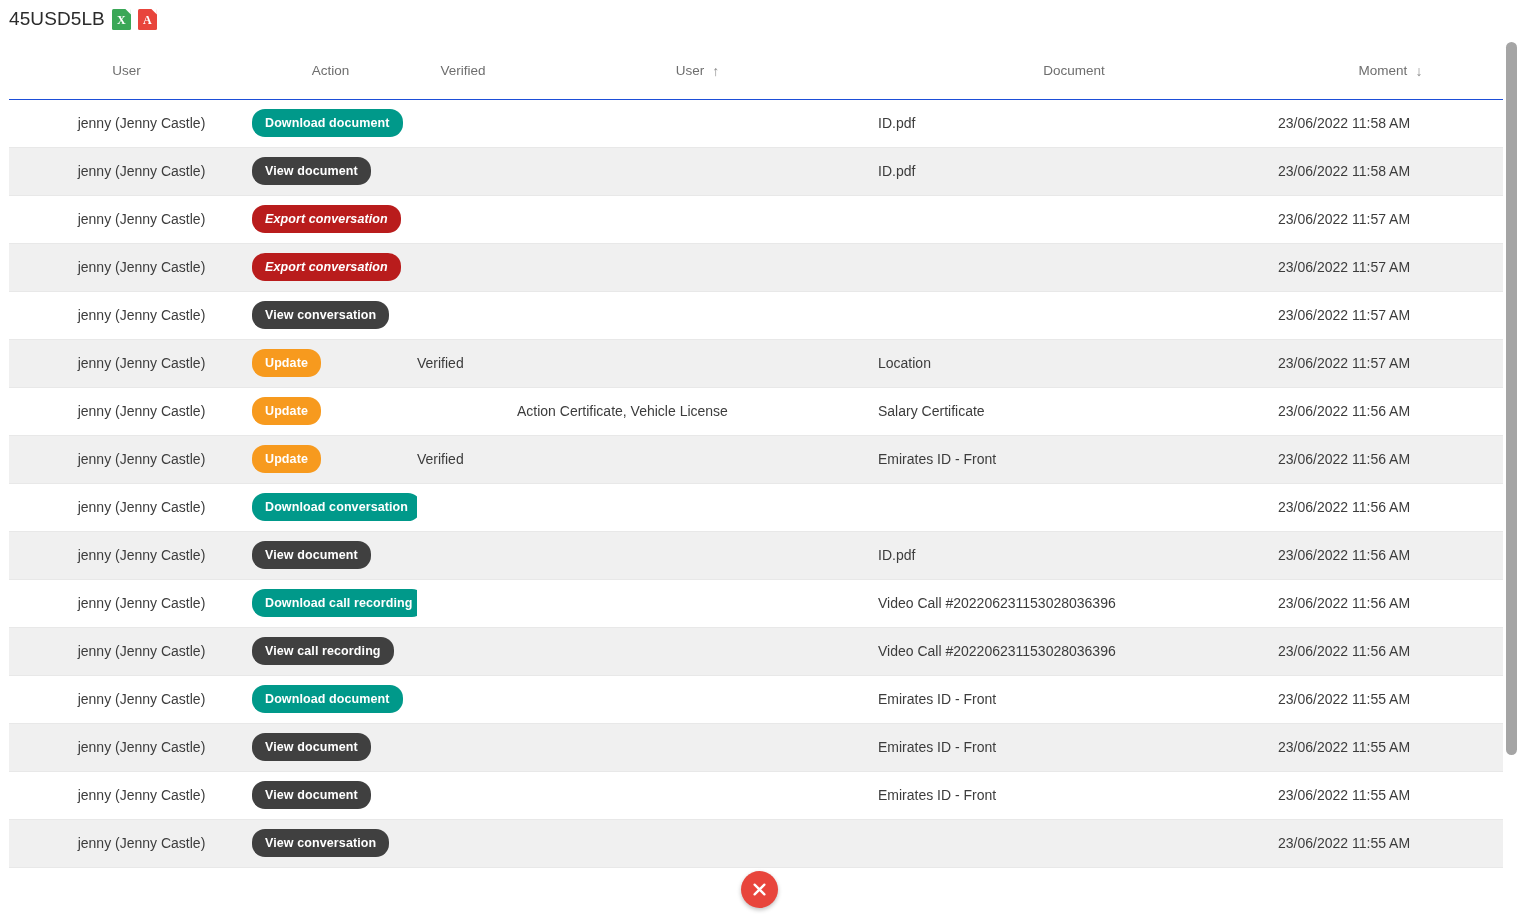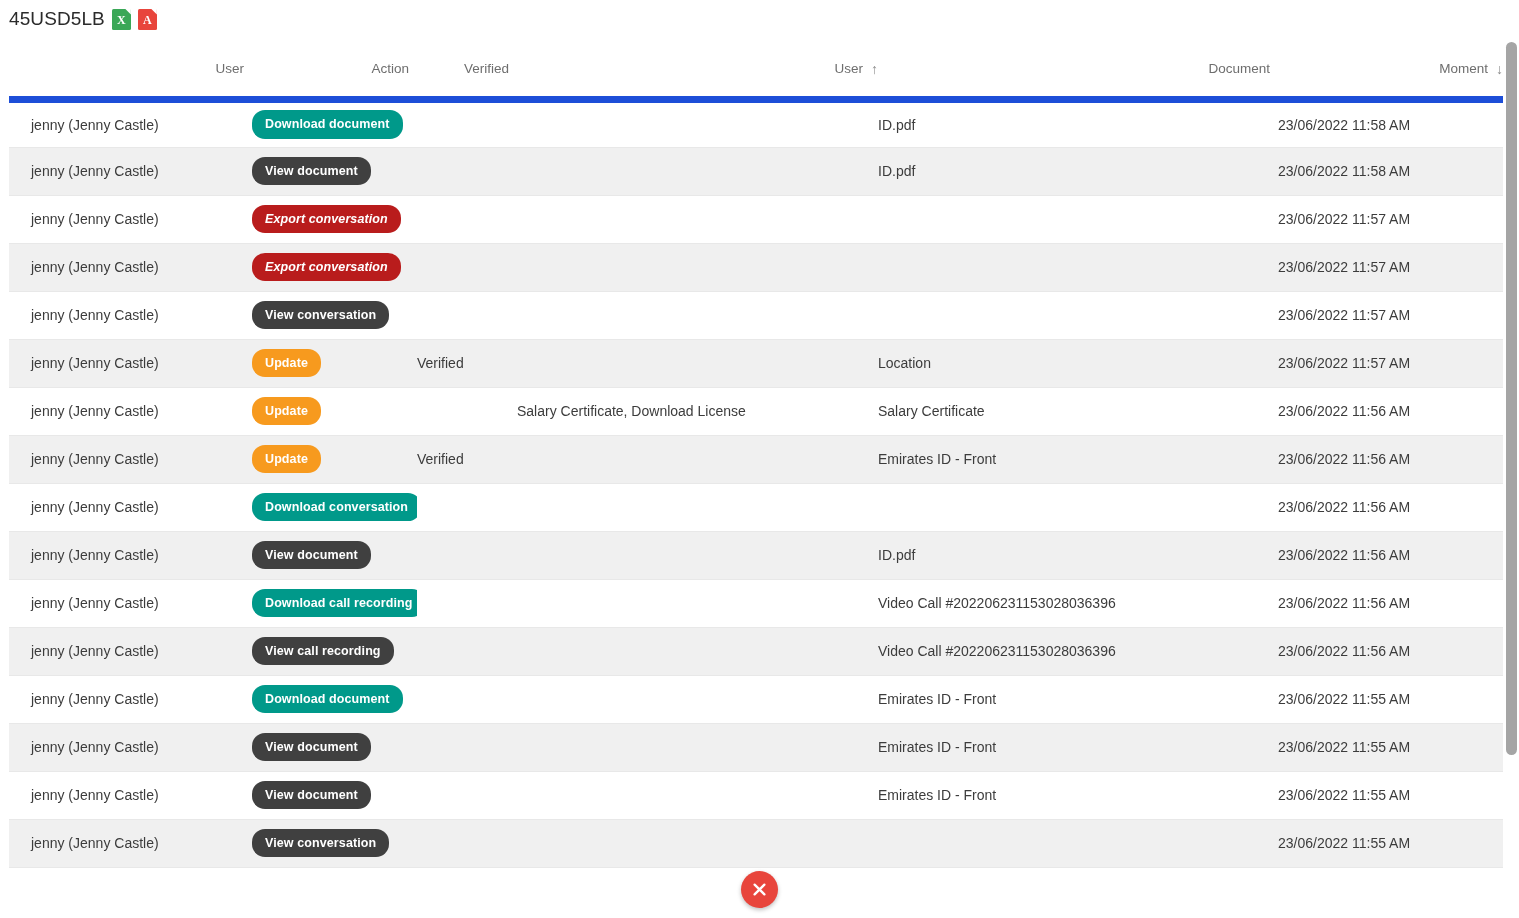--- a/index.html
+++ b/index.html
@@ -85,26 +85,26 @@
     overflow: hidden;
   }
 
   table.audit-table {
     width: 1494px;
     border-collapse: collapse;
     table-layout: fixed;
   }
 
   table.audit-table thead th {
-    text-align: right;
+    text-align: center;
     font-size: 13.5px;
     font-weight: normal;
     color: #6e6e6e;
     padding: 14px 0 14px 0;
-    border-bottom: 7px solid #1d4ed8;
+    border-bottom: 1px solid #1d4ed8;
     height: 57px;
     vertical-align: middle;
     background: #ffffff;
     white-space: nowrap;
   }
   th.c-user   { width: 243px; padding-left: 22px; }
   th.c-action { width: 165px; }
   th.c-verified { width: 100px; }
   th.c-tags   { width: 361px; }
   th.c-document { width: 400px; }
@@ -123,21 +123,21 @@
     font-size: 14px;
     color: #3c3c3c;
     height: 48px;
     padding: 0;
     border-bottom: 1px solid #e8e8e8;
     vertical-align: middle;
     white-space: nowrap;
     overflow: hidden;
   }
   tbody tr.striped td { background: #f0f0f0; }
-  tbody tr td.c-user { padding-left: 22px; }
+  tbody tr td.c-user { padding-left: 22px; text-align: center; }
 
   
   .badge {
     display: inline-block;
     border-radius: 13px;
     color: #ffffff;
     font-size: 12.5px;
     font-weight: bold;
     line-height: 1;
     padding: 8px 13px 8px 13px;
@@ -280,21 +280,21 @@
             <td class="c-action"><span class="badge badge-orange">Update</span></td>
             <td class="c-verified">Verified</td>
             <td class="c-tags"></td>
             <td class="c-document">Location</td>
             <td class="c-moment">23/06/2022 11:57 AM</td>
           </tr>
           <tr>
             <td class="c-user">jenny (Jenny Castle)</td>
             <td class="c-action"><span class="badge badge-orange">Update</span></td>
             <td class="c-verified"></td>
-            <td class="c-tags">Salary Certificate, Download License</td>
+            <td class="c-tags">Action Certificate, Vehicle License</td>
             <td class="c-document">Salary Certificate</td>
             <td class="c-moment">23/06/2022 11:56 AM</td>
           </tr>
           <tr class="striped">
             <td class="c-user">jenny (Jenny Castle)</td>
             <td class="c-action"><span class="badge badge-orange">Update</span></td>
             <td class="c-verified">Verified</td>
             <td class="c-tags"></td>
             <td class="c-document">Emirates ID - Front</td>
             <td class="c-moment">23/06/2022 11:56 AM</td>

